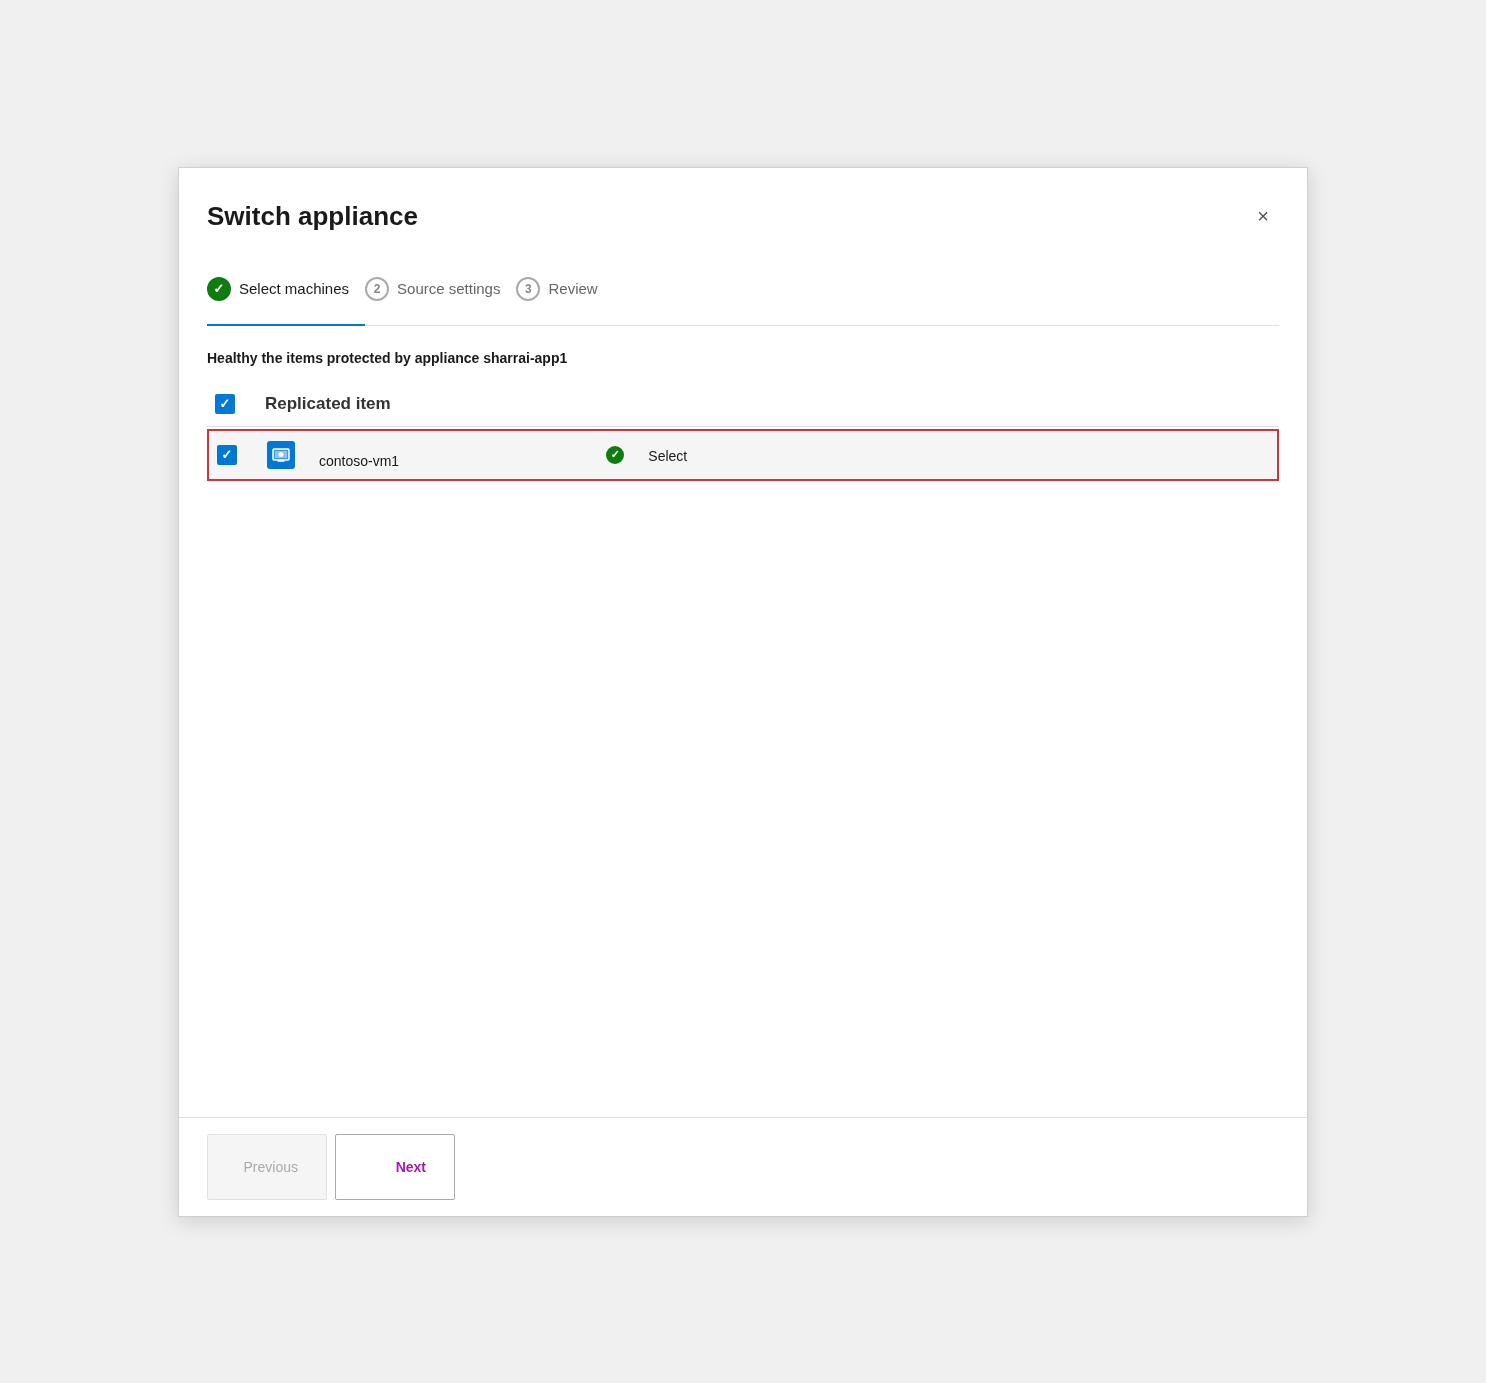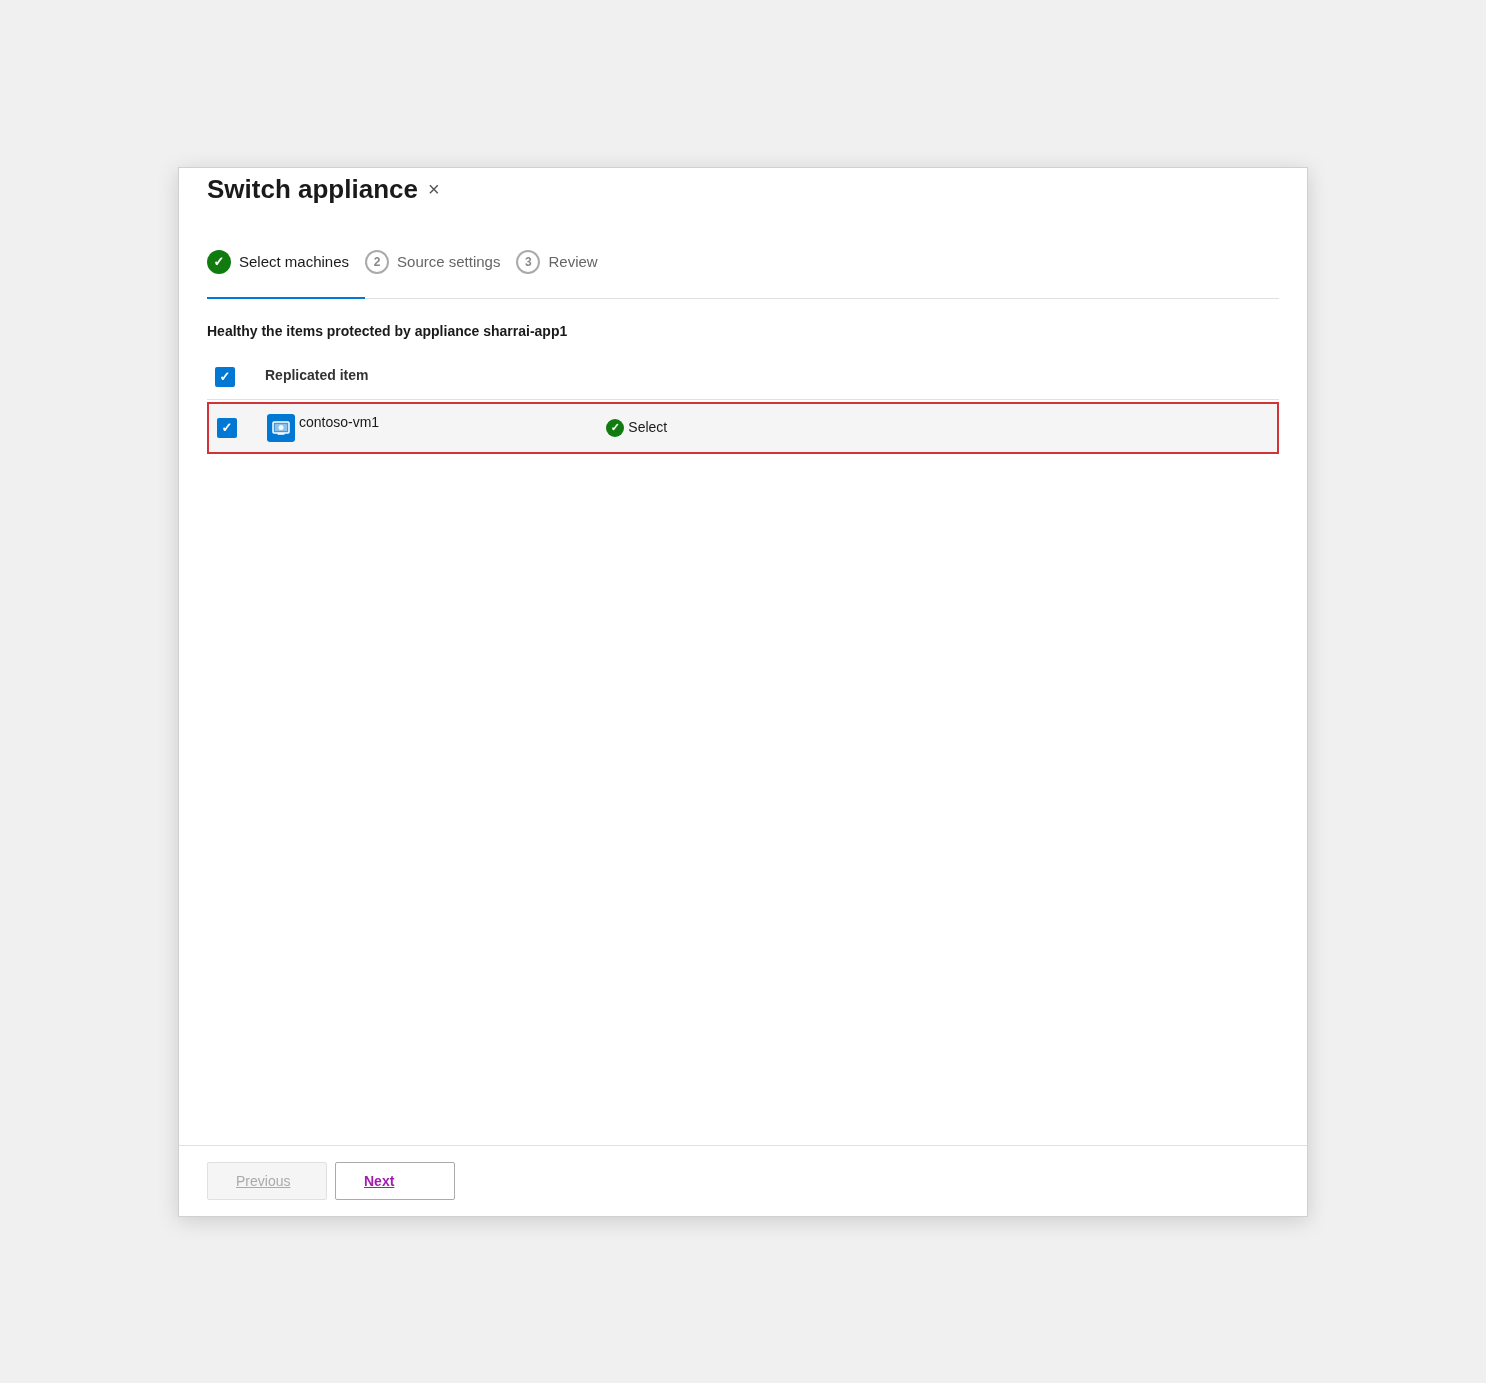--- a/index.html
+++ b/index.html
@@ -24,21 +24,22 @@
       border: 1px solid #d0d0d0;
       box-shadow: 0 4px 20px rgba(0,0,0,0.15);
       display: flex;
       flex-direction: column;
       position: relative;
     }
 
     .dialog-header {
       display: flex;
       align-items: center;
-      padding: 6px 28px 16px 28px;
+      justify-content: space-between;
+      padding: 33px 28px 16px 28px;
       border-bottom: none;
     }
 
     .dialog-title {
       font-size: 26px;
       font-weight: 600;
       color: #1a1a1a;
     }
 
     .close-button {
@@ -133,42 +134,42 @@
 
     .table-header {
       display: grid;
       grid-template-columns: 50px 1fr 1fr 1fr;
       padding: 8px 0;
       border-bottom: 1px solid #e0e0e0;
       margin-bottom: 2px;
     }
 
     .table-header-cell {
-      font-size: 14px;
+      font-size: 17px;
       font-weight: 600;
       color: #333;
       padding: 4px 8px;
     }
 
     .table-row {
       display: grid;
       grid-template-columns: 50px 1fr 1fr 1fr;
       align-items: center;
       background: #f5f5f5;
       border: 2px solid #d13438;
       min-height: 52px;
     }
 
     .table-cell {
       padding: 10px 8px;
       font-size: 14px;
       color: #1a1a1a;
       display: flex;
-      align-items: flex-start;
-      gap: 4px;
+      align-items: flex-end;
+      gap: 24px;
     }
 
     
     .checkbox-checked {
       width: 20px;
       height: 20px;
       background: #0078d4;
       border: 2px solid #0078d4;
       border-radius: 2px;
       display: flex;
@@ -220,31 +221,30 @@
     .dialog-footer {
       border-top: 1px solid #e0e0e0;
       padding: 16px 28px;
       display: flex;
       gap: 8px;
       align-items: center;
       background: #fff;
     }
 
     .btn {
-      padding: 10px 28px;
+      padding: 24px 28px;
       font-size: 14px;
       font-weight: 400;
       border-radius: 2px;
       cursor: pointer;
       border: 1px solid #ccc;
       background: #ffffff;
       color: #333;
       min-width: 120px;
-      text-align: left;
-      text-decoration: underline;
+      text-align: right;
     }
 
     .btn-primary {
       background: #ffffff;
       border: 1px solid #aaa;
       color: #a21caf;
       font-weight: 600;
     }
 
     .btn-disabled {

